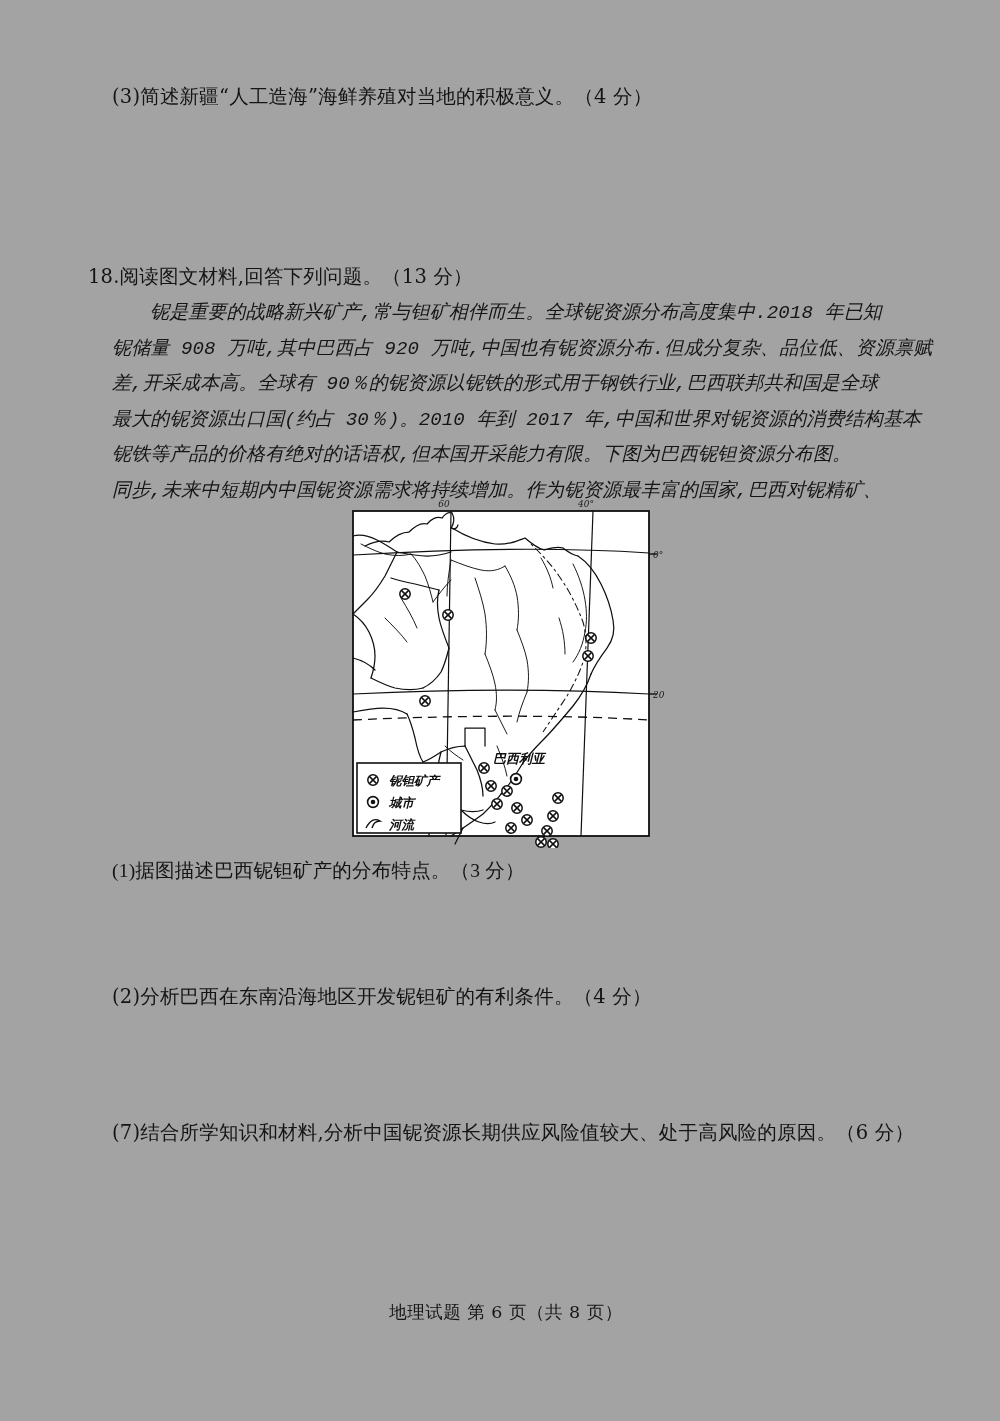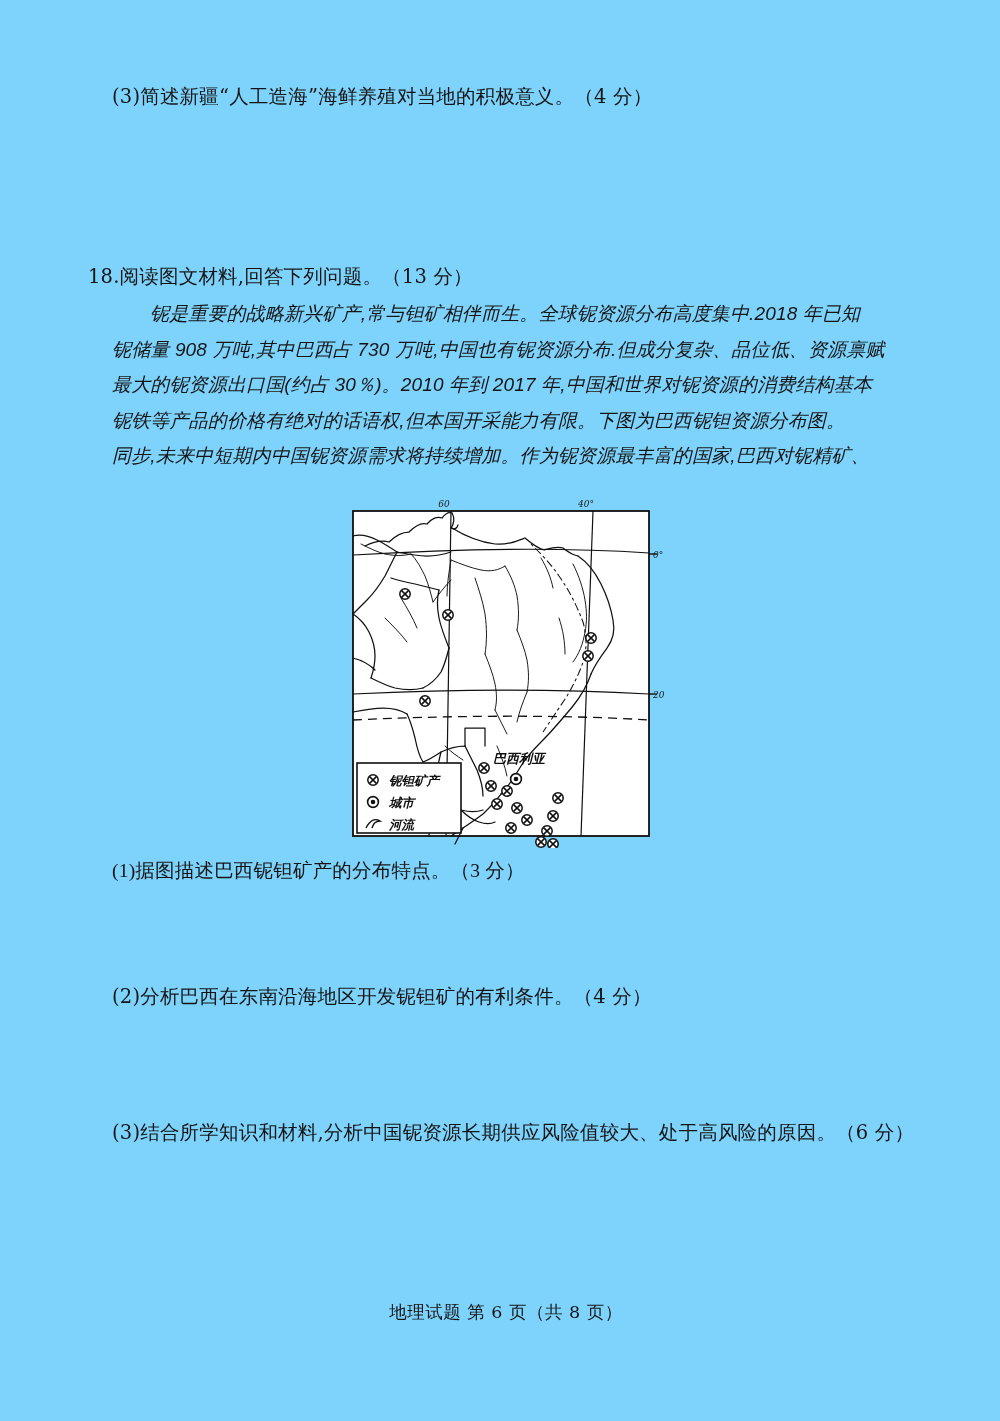--- a/index.html
+++ b/index.html
@@ -13,21 +13,21 @@
     height: 1421px;
     position: relative;
     font-family: "DejaVu Serif", "Liberation Serif", serif;
     color: #111111;
     overflow: hidden;
   }
 
   .page {
     position: absolute;
     inset: 0;
-    background: #7dd3fc;
+    background: #a3a3a3;
   }
 
   
   .q-line {
     position: absolute;
     font-size: 19.5px;
     line-height: 30px;
     letter-spacing: 0.2px;
     color: #141414;
     white-space: nowrap;
@@ -45,21 +45,21 @@
 
   
   .material {
     position: absolute;
     left: 112px;
     top: 296px;
     width: 798px;
     font-size: 19px;
     line-height: 35.5px;
     color: #151515;
-    font-family: Liberation Sans, sans-serif;
+    font-family: Liberation Mono, monospace;
     font-style: italic;
     letter-spacing: 0.15px;
   }
   .material .ln {
     display: block;
     white-space: nowrap;
   }
   .material .ln.indent {
     text-indent: 38px;
   }
@@ -117,21 +117,22 @@
 <body>
 
 <div class="page">
 
   <div class="q-line prev-sub">(3)简述新疆“人工造海”海鲜养殖对当地的积极意义。（4 分）</div>
 
   <div class="q-line q18-head">18.阅读图文材料,回答下列问题。（13 分）</div>
 
   <div class="material">
     <span class="ln indent">铌是重要的战略新兴矿产,常与钽矿相伴而生。全球铌资源分布高度集中.2018 年已知</span>
-    <span class="ln">铌储量 908 万吨,其中巴西占 730 万吨,中国也有铌资源分布.但成分复杂、品位低、资源禀赋</span>
+    <span class="ln">铌储量 908 万吨,其中巴西占 920 万吨,中国也有铌资源分布.但成分复杂、品位低、资源禀赋</span>
+    <span class="ln">差,开采成本高。全球有 90％的铌资源以铌铁的形式用于钢铁行业,巴西联邦共和国是全球</span>
     <span class="ln">最大的铌资源出口国(约占 30％)。2010 年到 2017 年,中国和世界对铌资源的消费结构基本</span>
     <span class="ln">铌铁等产品的价格有绝对的话语权,但本国开采能力有限。下图为巴西铌钽资源分布图。</span>
     <span class="ln">同步,未来中短期内中国铌资源需求将持续增加。作为铌资源最丰富的国家,巴西对铌精矿、</span>
   </div>
 
   <div class="figure">
     <svg width="320" height="350" viewBox="0 0 320 350" xmlns="http://www.w3.org/2000/svg">
       <defs>
         <g id="mineralSym">
           <circle r="5.2" fill="#ffffff" stroke="#101010" stroke-width="1.5"></circle>
@@ -285,17 +286,17 @@
         <use href="#citySym" x="28" y="304"></use>
         <text class="map-legend-label" x="44" y="309">城市</text>
         <path d="M21,330 C25,322 30,320 35,323 C31,323 28,326 27,330" fill="none" stroke="#101010" stroke-width="1.4"></path>
         <text class="map-legend-label" x="44" y="331">河流</text>
       </g>
     </svg>
   </div>
 
   <div class="q-line sub1">(1)据图描述巴西铌钽矿产的分布特点。（3 分）</div>
   <div class="q-line sub2">(2)分析巴西在东南沿海地区开发铌钽矿的有利条件。（4 分）</div>
-  <div class="q-line sub3">(3)结合所学知识和材料,分析中国铌资源长期供应风险值较大、处于高风险的原因。（6 分）</div>
+  <div class="q-line sub3">(7)结合所学知识和材料,分析中国铌资源长期供应风险值较大、处于高风险的原因。（6 分）</div>
 
   <div class="footer">地理试题  第 6 页（共 8 页）</div>
 
 </div>
 
 </body></html>

